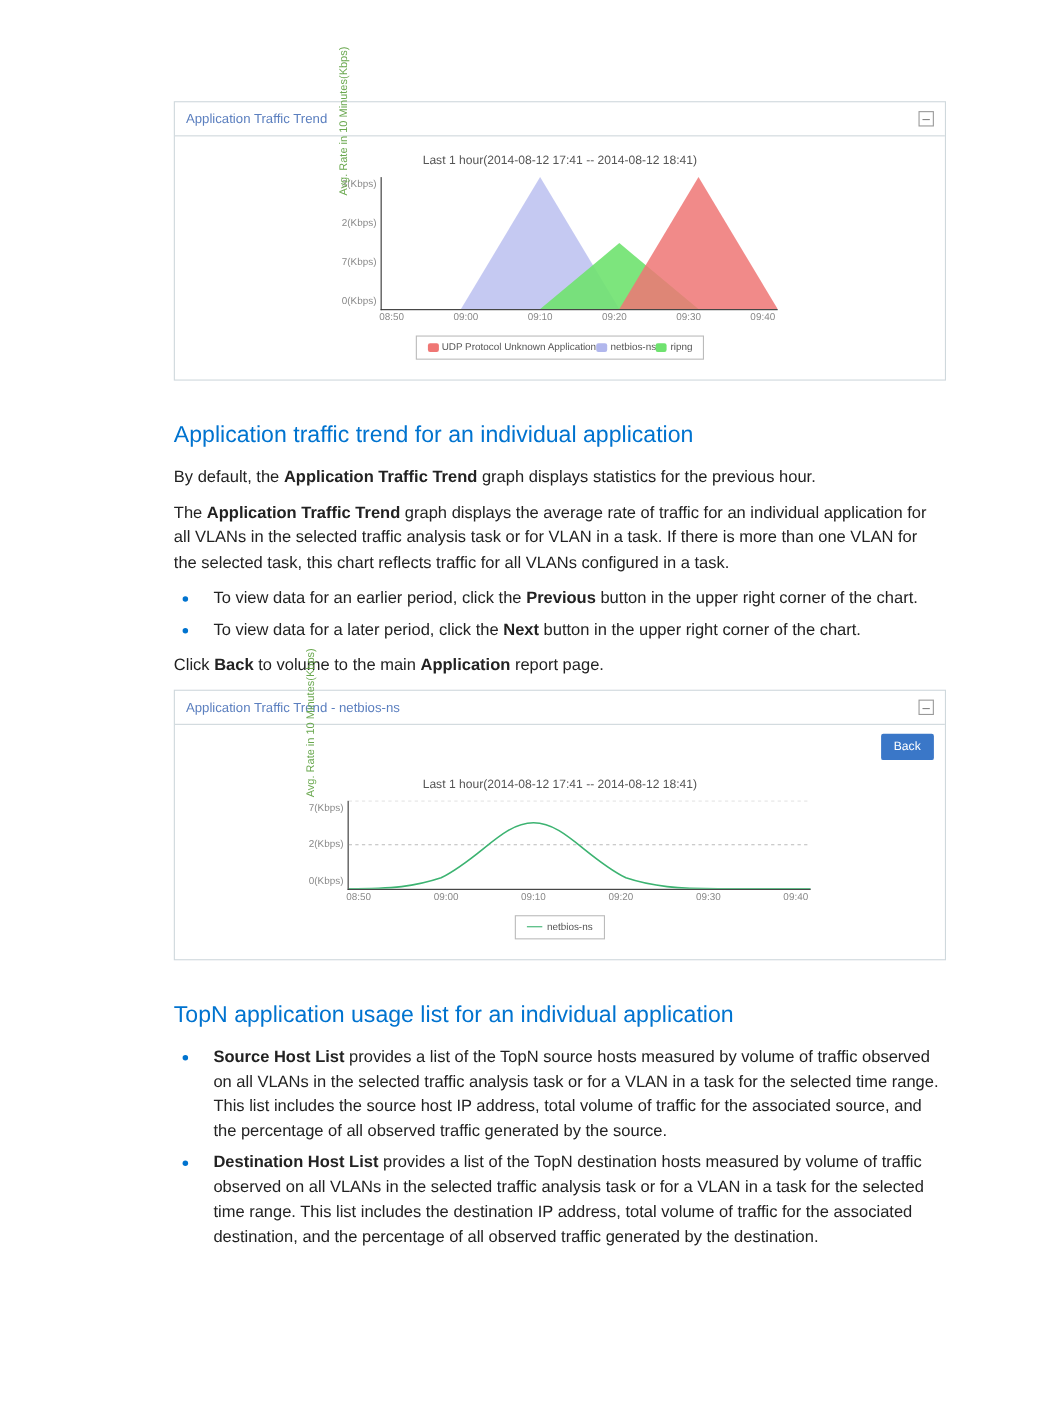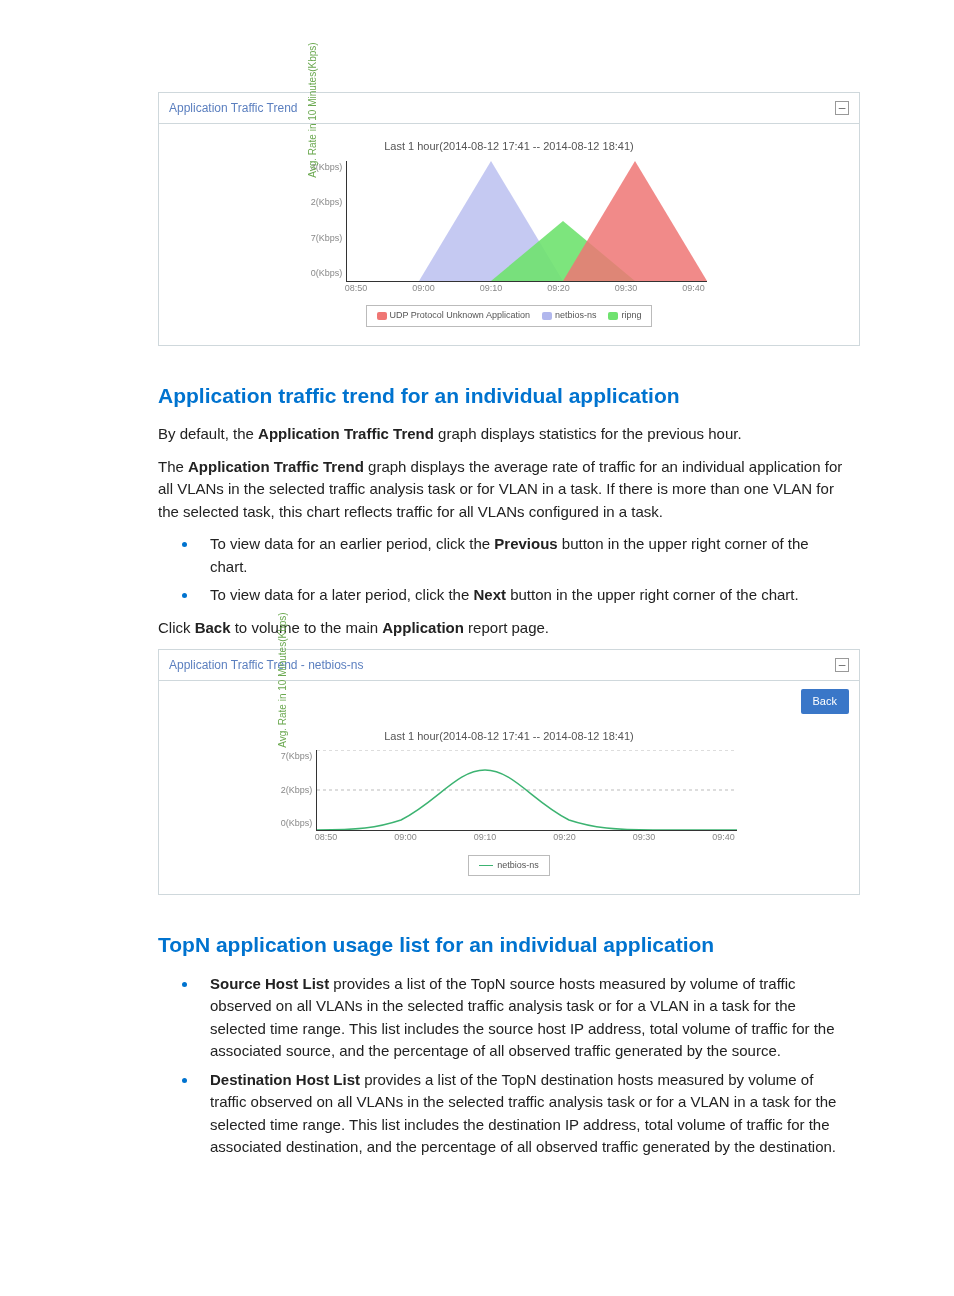--- a/index.html
+++ b/index.html
@@ -22,31 +22,31 @@
     padding:90px 96px 60px 158px;
   }
   .figcap{
     color:var(--link-blue);
     font-weight:bold;
     font-size:14px;
     margin:8px 0 10px 0;
   }
   h2.sec{
     color:var(--link-blue);
-    font-weight:700;
+    font-weight:400;
     font-size:21px;
     margin:34px 0 12px 0;
   }
   p{margin:10px 0;}
   b{font-weight:bold;}
   ul.bul{list-style:none;padding:0;margin:6px 0;}
   ul.bul li{
     position:relative;
     padding-left:36px;
-    margin:6px 16px;
+    margin:6px 0;
   }
   ul.bul li::before{
     content:"";
     position:absolute;
     left:8px;
     top:9px;
     width:5px;height:5px;
     border-radius:50%;
     background:var(--link-blue);
   }
@@ -134,21 +134,20 @@
     justify-content:space-between;
     font-size:9px;color:#888;
     margin-left:34px;
   }
   .xticks.md{margin-left:34px;}
   svg{position:absolute;left:0;top:0;width:100%;height:100%;}
   .legend{
     border:1px solid #bbb;
     display:flex;
     justify-content:center;
-    gap:12px;
     margin:10px auto 0 auto;
     padding:3px 10px;
     font-size:9px;
     color:#555;
     width:fit-content;
   }
   .swatch{width:10px;height:8px;display:inline-block;margin-right:3px;border-radius:2px;vertical-align:middle;}
   .linesw{width:14px;height:0;border-top:1px solid #3cb371;display:inline-block;margin-right:4px;vertical-align:middle;}
 
   .grid-dash line{stroke:#bbb;stroke-dasharray:3 3;stroke-width:1;}

